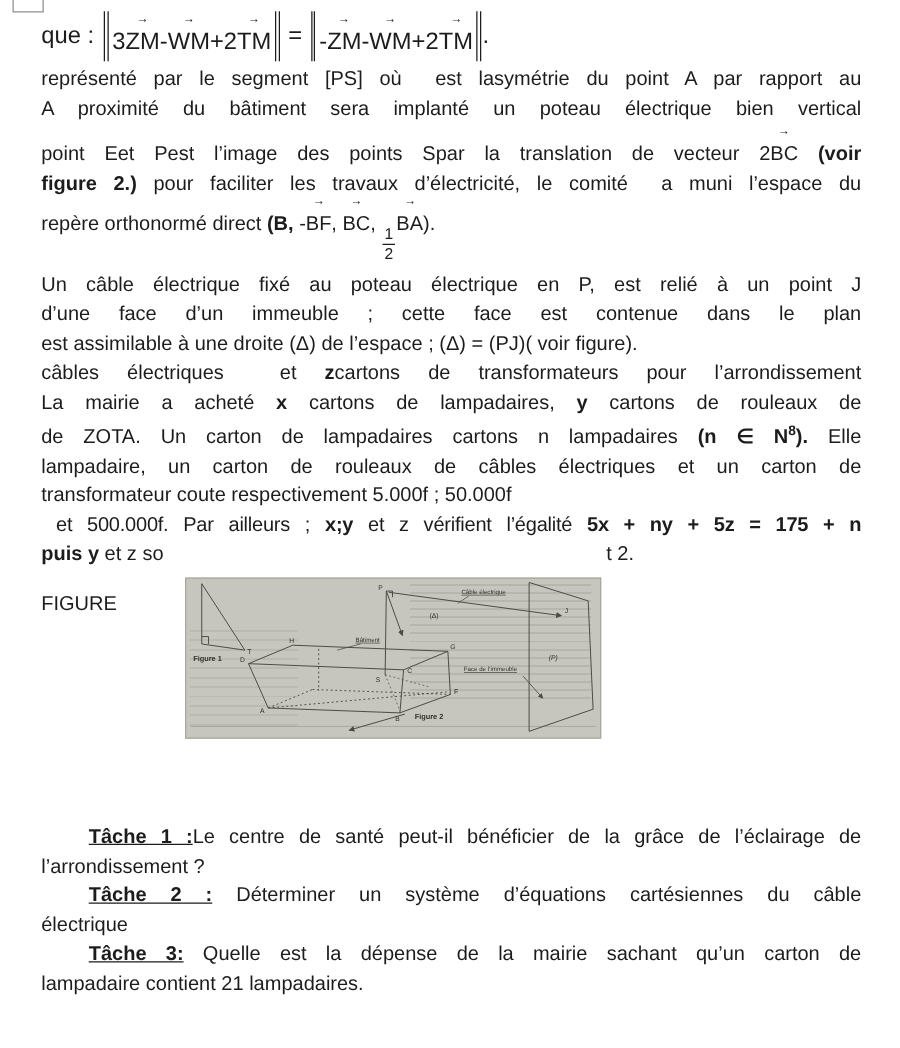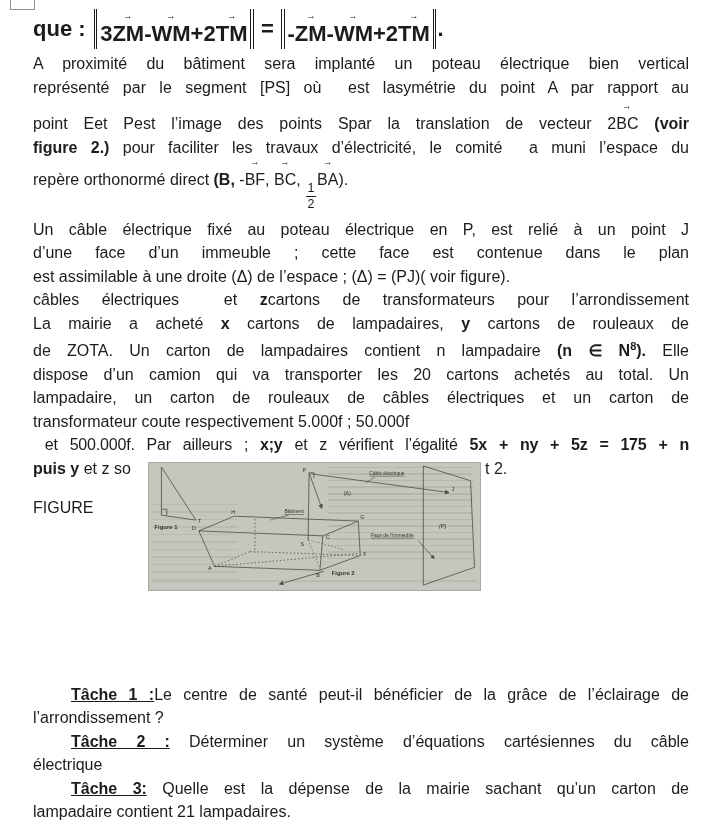--- a/index.html
+++ b/index.html
@@ -23,21 +23,21 @@
   sup.b{font-weight:700;font-size:11px;}
   .vec{position:relative;display:inline-block;}
   .vec::after{content:"\2192";position:absolute;left:50%;top:-12px;transform:translateX(-50%) scaleX(.85);
               font-size:11px;line-height:1;color:#1c1c1c;}
   .frac{display:inline-flex;flex-direction:column;align-items:center;vertical-align:-7px;
         font-size:12.5px;line-height:1.1;margin:0 1px;}
   .frac .num{border-bottom:1px solid #1c1c1c;padding:0 1.5px 0.5px;}
   .frac .den{padding-top:0.5px;}
   .absrun{position:absolute;left:452px;top:0;}
   
-  .eqline{display:flex;align-items:center;height:46px;font-size:22px;font-weight:bold;}
+  .eqline{display:flex;align-items:center;height:46px;font-size:19px;}
   .eqline .pfx{margin-right:7px;}
   .eqline .eqs{margin:0 6px;}
   .norm2{display:inline-flex;align-items:flex-start;border-left:1.2px solid #1c1c1c;border-right:1.2px solid #1c1c1c;
          padding:0 1.6px;margin:0 1px;}
   .norm{display:inline-flex;align-items:stretch;border-left:1.2px solid #1c1c1c;border-right:1.2px solid #1c1c1c;
         padding:0 2px;}
   .mrow{display:inline-block;padding:13px 1px 3px;white-space:nowrap;}
   
   .figlab{margin-top:16px;height:23.5px;}
   .spacer{height:163px;}
@@ -69,35 +69,34 @@
     <span class="eqs">=</span>
     <span class="norm2">
         <span class="norm">
           <span class="mrow"><span>-</span><span class="vec">ZM</span><span>-</span><span class="vec">WM</span><span>+2</span><span class="vec">TM</span></span>
         </span>
       </span>
     <span>.</span>
   </div>
 
   <div id="doc">
+      <div class="ln "><span>représenté par le segment [PS] où &nbsp;est lasymétrie du point A par rapport au</span></div>
       <div class="ln "><span>A proximité du bâtiment sera implanté un poteau électrique bien vertical</span></div>
-      <div class="ln "><span>représenté par le segment [PS] où &nbsp;est lasymétrie du point A par rapport au</span></div>
       <div class="ln t4"><span>point Eet Pest l’image des points Spar la translation de vecteur 2</span><span class="vec">BC</span><span> </span><span class="b">(voir</span></div>
       <div class="ln "><span class="b">figure 2.)</span><span> pour faciliter les travaux d’électricité, le comité &nbsp;a muni l’espace du</span></div>
       <div class="ln t6 last"><span>repère orthonormé direct </span><span class="b">(B,</span><span> -</span><span class="vec">BF</span><span>, </span><span class="vec">BC</span><span>, </span><span class="frac">
           <span class="num">1</span>
           <span class="den">2</span>
         </span><span class="vec">BA</span><span>).</span></div>
       <div class="ln "><span>Un câble électrique fixé au poteau électrique en P, est relié à un point J</span></div>
       <div class="ln "><span>d’une face d’un immeuble ; cette face est contenue dans le plan</span></div>
       <div class="ln last"><span>est assimilable à une droite (Δ) de l’espace ; (Δ) = (PJ)( voir figure).</span></div>
       <div class="ln "><span>câbles électriques &nbsp;et </span><span class="b">z</span><span>cartons de transformateurs pour l’arrondissement</span></div>
       <div class="ln "><span>La mairie a acheté </span><span class="b">x</span><span> cartons de lampadaires, </span><span class="b">y</span><span> cartons de rouleaux de</span></div>
-      <div class="ln "><span>de ZOTA. Un carton de lampadaires contient n lampadaire </span><span class="b">(n ∈ N</span><sup class="b">8</sup><span class="b">).</span><span> Elle</span></div>
-      <div class="ln "><span>dispose d’un camion qui va transporter les 20 cartons achetés au total. Un</span></div>
+      <div class="ln "><span>de ZOTA. Un carton de lampadaires cartons n lampadaires </span><span class="b">(n ∈ N</span><sup class="b">8</sup><span class="b">).</span><span> Elle</span></div>
       <div class="ln "><span>lampadaire, un carton de rouleaux de câbles électriques et un carton de</span></div>
       <div class="ln last"><span>transformateur coute respectivement 5.000f ; 50.000f</span></div>
       <div class="ln tight"><span>&nbsp;et 500.000f. Par ailleurs ; </span><span class="b">x;y</span><span> et z vérifient l’égalité </span><span class="b">5x + ny + 5z = 175 + n</span></div>
       <div class="ln last rel"><span class="b">puis y</span><span> et z so</span><span class="absrun">t 2.</span></div>
     </div>
 
   <div class="figlab">FIGURE</div>
 
   <div class="spacer"></div>
 

